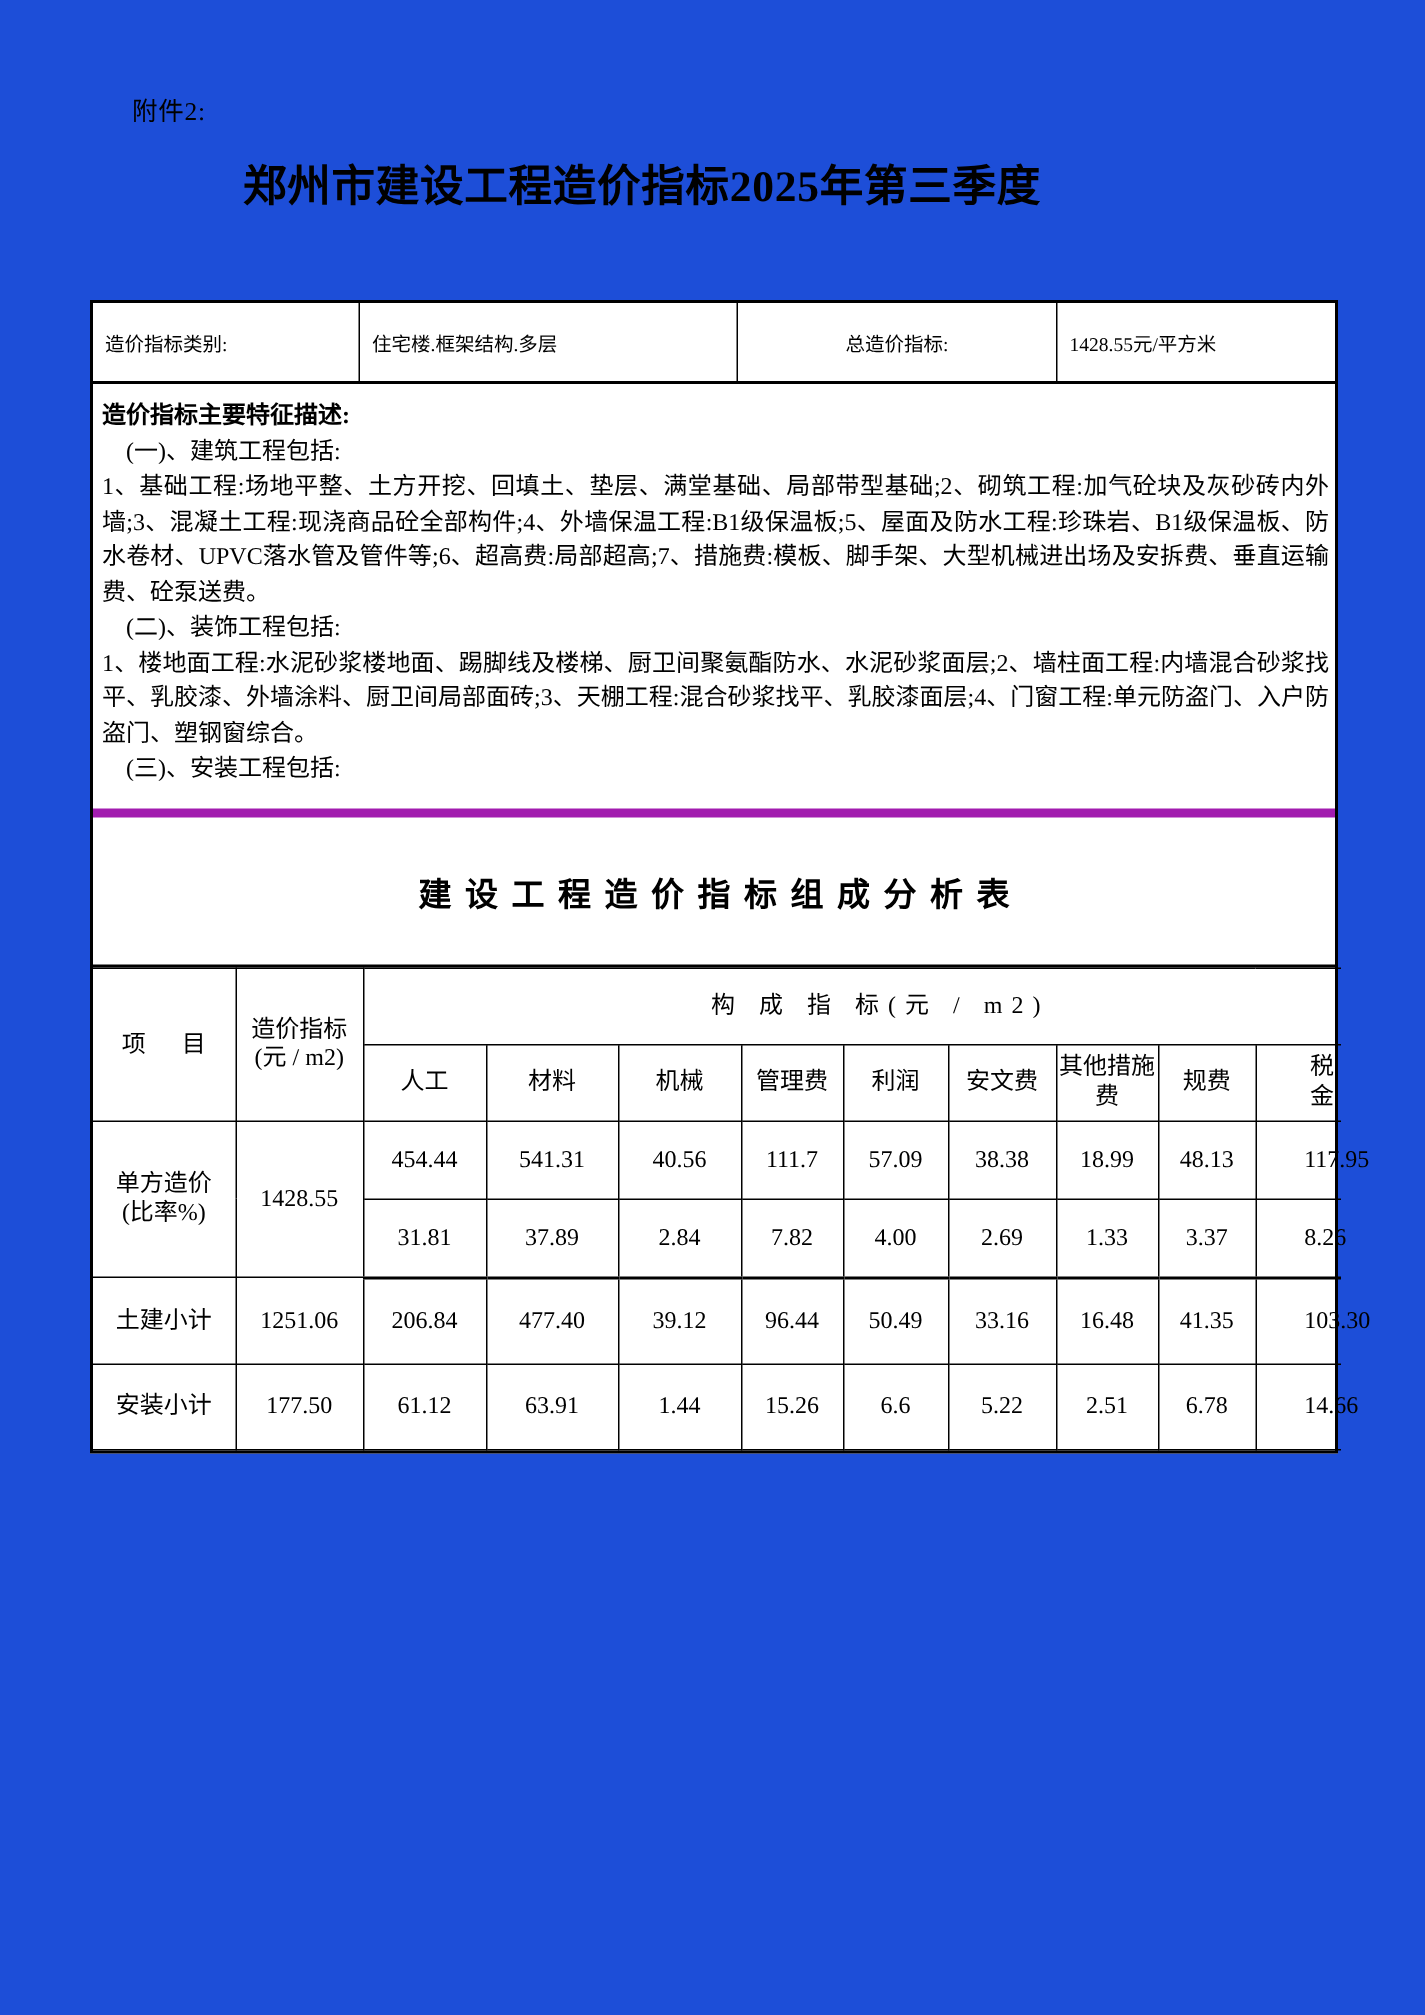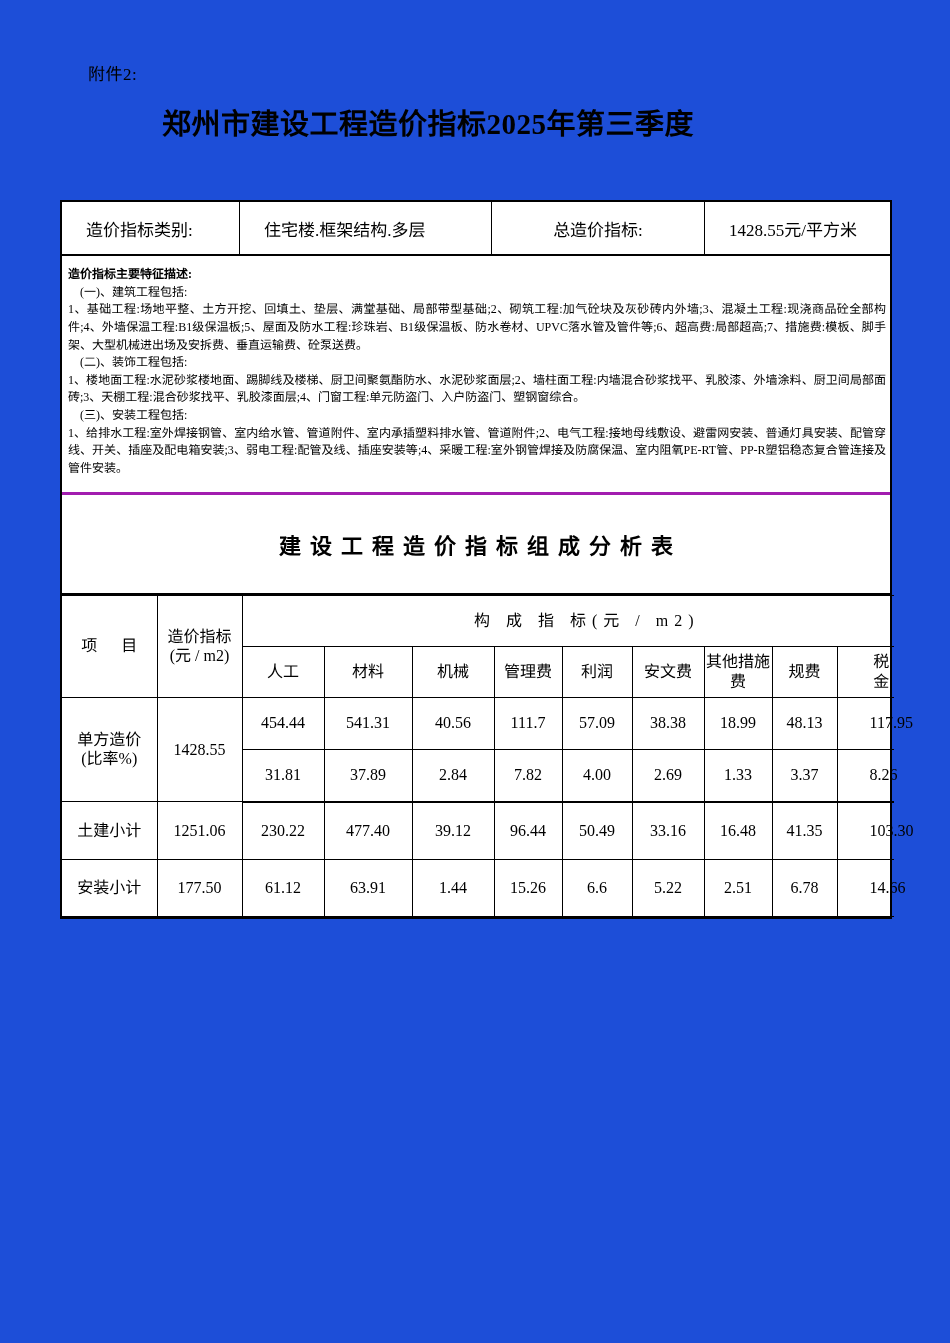--- a/index.html
+++ b/index.html
@@ -58,35 +58,35 @@
   
   .class-row {
     display: flex;
     border-bottom: 2px solid #000;
     height: 52px;
   }
   .class-cell {
     display: flex;
     align-items: center;
     box-sizing: border-box;
-    font-size: 17px;
-    padding: 0 24px;
+    font-size: 13px;
+    padding: 0 8px;
     border-right: 1px solid #000;
   }
   .class-cell:last-child { border-right: none; }
   .cc-1 { width: 178px; }
   .cc-2 { width: 252px; }
   .cc-3 { width: 213px; justify-content: center; }
   .cc-4 { width: 185px; }
 
   
   .desc-block {
     padding: 10px 4px 14px 6px;
-    border-bottom: 3px solid #a21caf;
-    font-size: 12px;
+    border-bottom: 6px solid #a21caf;
+    font-size: 16px;
     line-height: 1.47;
   }
   .desc-block p {
     margin: 0;
     text-align: justify;
     text-justify: inter-ideograph;
   }
   .desc-block p.bold { font-weight: bold; }
   .desc-block p.indent { text-indent: 1em; }
 
@@ -147,21 +147,20 @@
       <div class="class-cell cc-4">1428.55元/平方米</div>
     </div>
 
     <div class="desc-block">
       <p class="bold">造价指标主要特征描述:</p>
       <p class="indent">(一)、建筑工程包括:</p>
       <p>1、基础工程:场地平整、土方开挖、回填土、垫层、满堂基础、局部带型基础;2、砌筑工程:加气砼块及灰砂砖内外墙;3、混凝土工程:现浇商品砼全部构件;4、外墙保温工程:B1级保温板;5、屋面及防水工程:珍珠岩、B1级保温板、防水卷材、UPVC落水管及管件等;6、超高费:局部超高;7、措施费:模板、脚手架、大型机械进出场及安拆费、垂直运输费、砼泵送费。</p>
       <p class="indent">(二)、装饰工程包括:</p>
       <p>1、楼地面工程:水泥砂浆楼地面、踢脚线及楼梯、厨卫间聚氨酯防水、水泥砂浆面层;2、墙柱面工程:内墙混合砂浆找平、乳胶漆、外墙涂料、厨卫间局部面砖;3、天棚工程:混合砂浆找平、乳胶漆面层;4、门窗工程:单元防盗门、入户防盗门、塑钢窗综合。</p>
       <p class="indent">(三)、安装工程包括:</p>
-      <p>1、给排水工程:室外焊接钢管、室内给水管、管道附件、室内承插塑料排水管、管道附件;2、电气工程:接地母线敷设、避雷网安装、普通灯具安装、配管穿线、开关、插座及配电箱安装;3、弱电工程:配管及线、插座安装等;4、采暖工程:室外钢管焊接及防腐保温、室内阻氧PE-RT管、PP-R塑铝稳态复合管连接及管件安装。</p>
     </div>
 
     <div class="analysis-title">建设工程造价指标组成分析表</div>
 
     <table class="grid">
       <colgroup>
         <col style="width:95px">
         <col style="width:85px">
         <col style="width:82px">
         <col style="width:88px">
@@ -219,21 +218,21 @@
           <td class="thick-bottom">4.00</td>
           <td class="thick-bottom">2.69</td>
           <td class="thick-bottom">1.33</td>
           <td class="thick-bottom">3.37</td>
           <td class="no-right thick-bottom">8.26</td>
         </tr>
 
         <tr class="row-tall">
           <td class="no-left">土建小计</td>
           <td>1251.06</td>
-          <td>230.22</td>
+          <td>206.84</td>
           <td>477.40</td>
           <td>39.12</td>
           <td>96.44</td>
           <td>50.49</td>
           <td>33.16</td>
           <td>16.48</td>
           <td>41.35</td>
           <td class="no-right">103.30</td>
         </tr>
 

